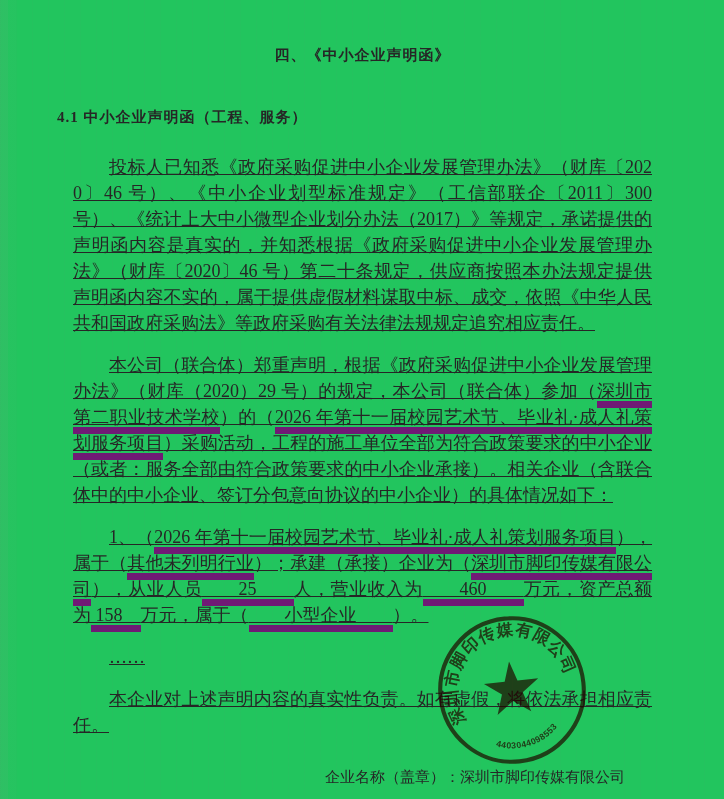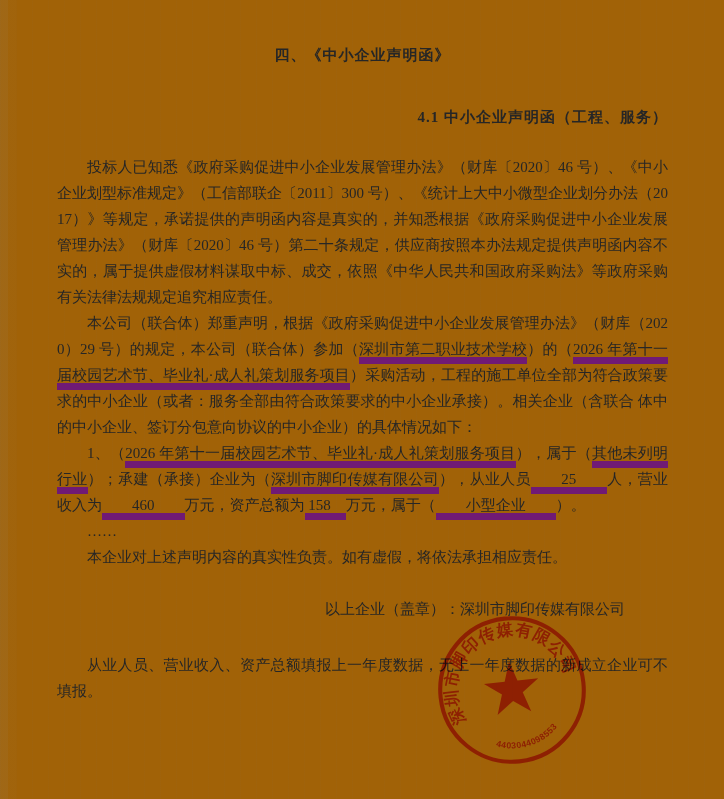--- a/index.html
+++ b/index.html
@@ -5,21 +5,21 @@
   html,body{margin:0;padding:0;}
   body{
     background:#ffffff;
     font-family:"Liberation Serif","DejaVu Serif",serif;
   }
   .page{
     position:relative;
     width:724px;
     height:799px;
     margin:0;
-    background:#a16207;
+    background:#22c55e;
     overflow:hidden;
     color:#262626;
   }
   
   .scan-lines{
     position:absolute;inset:0;
     background-image:
       repeating-linear-gradient(90deg, rgba(120,120,120,0.035) 0 1px, transparent 1px 16px),
       linear-gradient(90deg, rgba(150,150,150,0.10) 0 8px, rgba(150,150,150,0.03) 8px 16px, transparent 16px);
     pointer-events:none;
@@ -30,37 +30,38 @@
     z-index:1;
   }
   .doc-title{
     text-align:center;
     font-weight:bold;
     font-size:15px;
     line-height:18px;
     letter-spacing:1px;
   }
   .doc-heading{
-    text-align:right;
+    text-align:left;
     font-weight:bold;
     font-size:15px;
     line-height:18px;
     margin-top:44px;
     letter-spacing:1px;
   }
   .doc-body{
     margin-top:28px;
   }
   .para{
-    margin:0;
-    font-size:15px;
+    margin:16px;
+    font-size:18px;
     line-height:26px;
     text-align:justify;
     text-indent:2em;
     word-break:break-all;
+    text-decoration:underline;
   }
   .para .u{
     border-bottom:7px solid #701a75;
   }
   .signature-block{
     margin-top:26px;
     margin-left:268px;
     font-size:15px;
     line-height:26px;
   }
@@ -99,21 +100,21 @@
     <div class="doc-body">
         <p class="para"><span>投标人已知悉《政府采购促进中小企业发展管理办法》（财库〔2020〕46 号）、《中小企业划型标准规定》（工信部联企〔2011〕300 号）、《统计上大中小微型企业划分办法（2017）》等规定，承诺提供的声明函内容是真实的，并知悉根据《政府采购促进中小企业发展管理办法》（财库〔2020〕46 号）第二十条规定，供应商按照本办法规定提供声明函内容不实的，属于提供虚假材料谋取中标、成交，依照《中华人民共和国政府采购法》等政府采购有关法律法规规定追究相应责任。</span></p>
         <p class="para"><span>本公司（联合体）郑重声明，根据《政府采购促进中小企业发展管理办法》（财库（2020）29 号）的规定，本公司（联合体）参加（</span><span class="u">深圳市第二职业技术学校</span><span>）的（</span><span class="u">2026 年第十一届校园艺术节、毕业礼·成人礼策划服务项目</span><span>）采购活动，工程的施工单位全部为符合政策要求的中小企业（或者：服务全部由符合政策要求的中小企业承接）。相关企业（含联合 体中的中小企业、签订分包意向协议的中小企业）的具体情况如下：</span></p>
         <p class="para"><span>1、（</span><span class="u">2026 年第十一届校园艺术节、毕业礼·成人礼策划服务项目</span><span>），属于（</span><span class="u">其他未列明行业</span><span>）；承建（承接）企业为（</span><span class="u">深圳市脚印传媒有限公司</span><span>），从业人员</span><span class="u">　　25　　</span><span>人，营业收入为</span><span class="u">　　460　　</span><span>万元，资产总额为</span><span class="u"> 158　</span><span>万元，属于（</span><span class="u">　　小型企业　　</span><span>）。</span></p>
         <p class="para"><span>……</span></p>
         <p class="para"><span>本企业对上述声明内容的真实性负责。如有虚假，将依法承担相应责任。</span></p>
       </div>
 
     <div class="signature-block">
       <div class="sig-line">
-        <span>以上企业（盖章）：</span><span>深圳市脚印传媒有限公司</span>
+        <span>企业名称（盖章）：</span><span>深圳市脚印传媒有限公司</span>
       </div>
     </div>
 
     <p class="para footnote">从业人员、营业收入、资产总额填报上一年度数据，无上一年度数据的新成立企业可不填报。</p>
   </div>
 
   <svg class="seal" viewBox="0 0 160 160" xmlns="http://www.w3.org/2000/svg">
     <g transform="rotate(-6 80 80)">
       <defs>
         <path id="ringPath" d="M 32.3 105.4 A 54 54 0 1 1 133.5 72.5" fill="none"></path>

